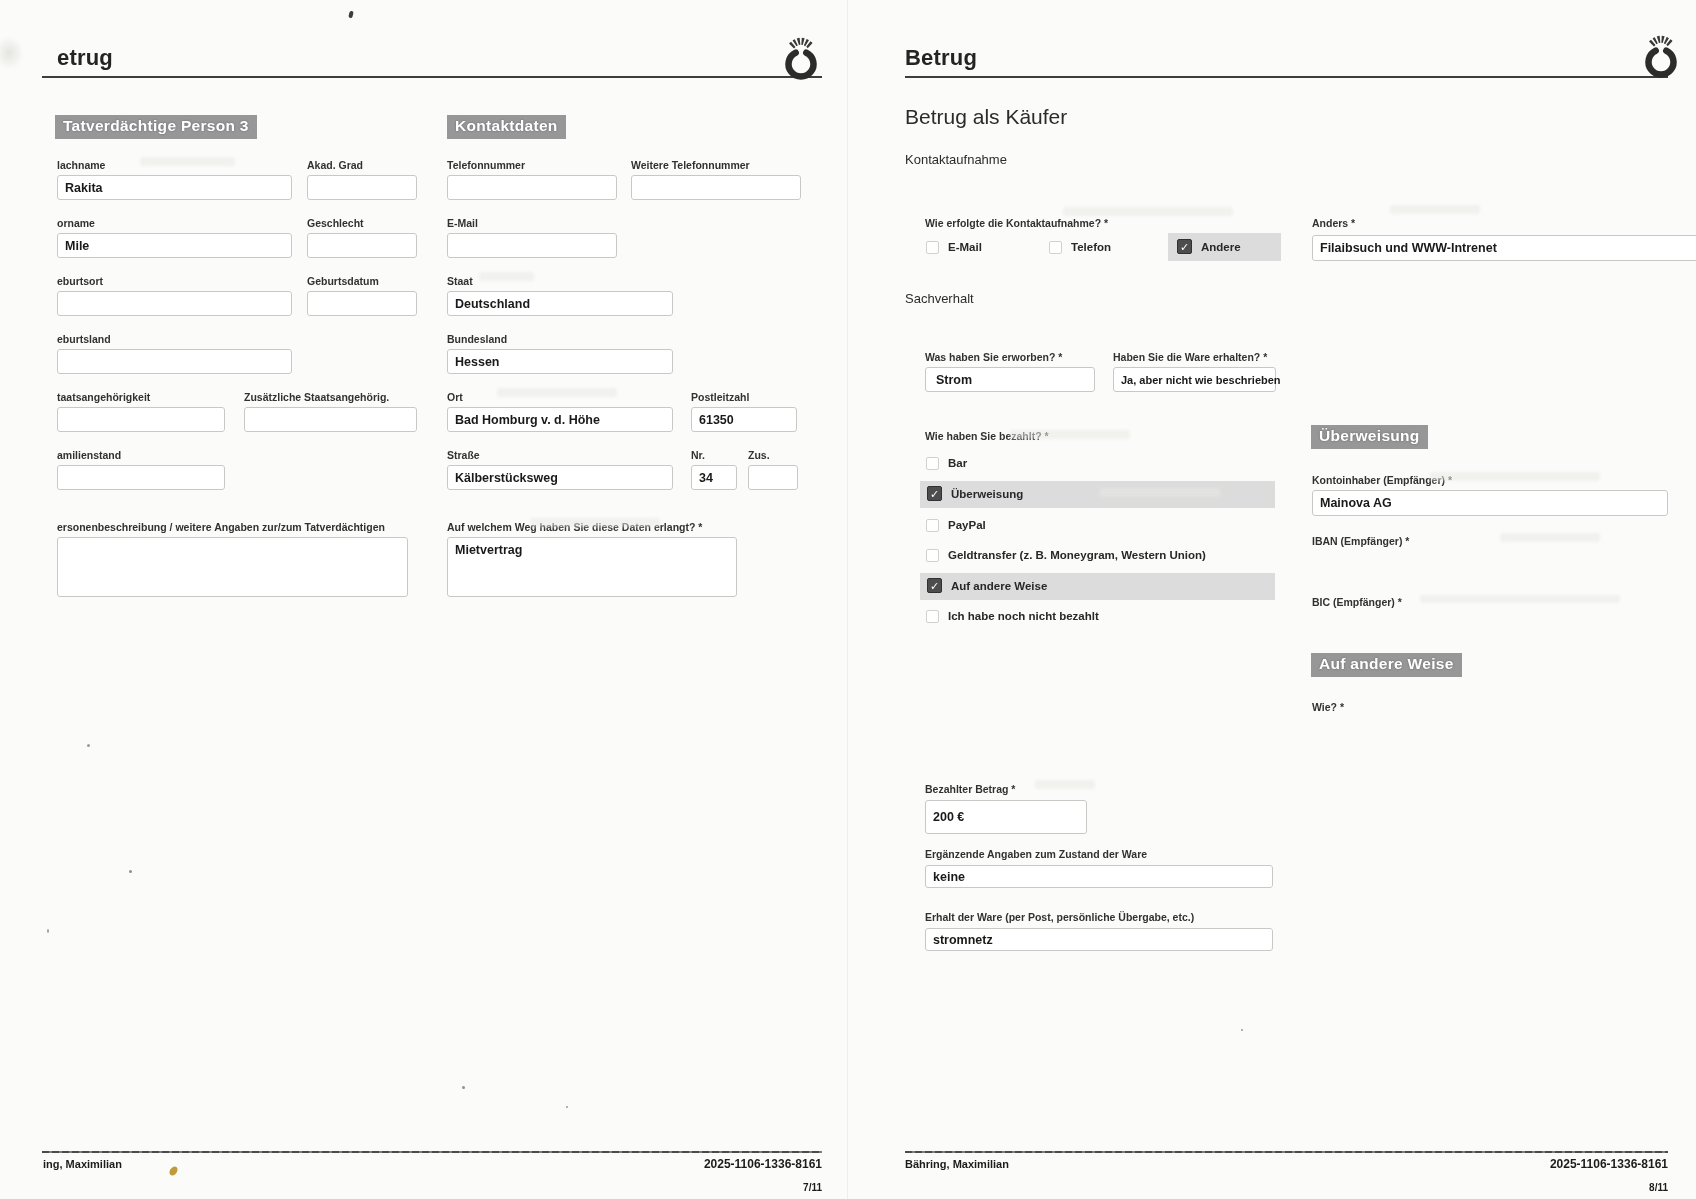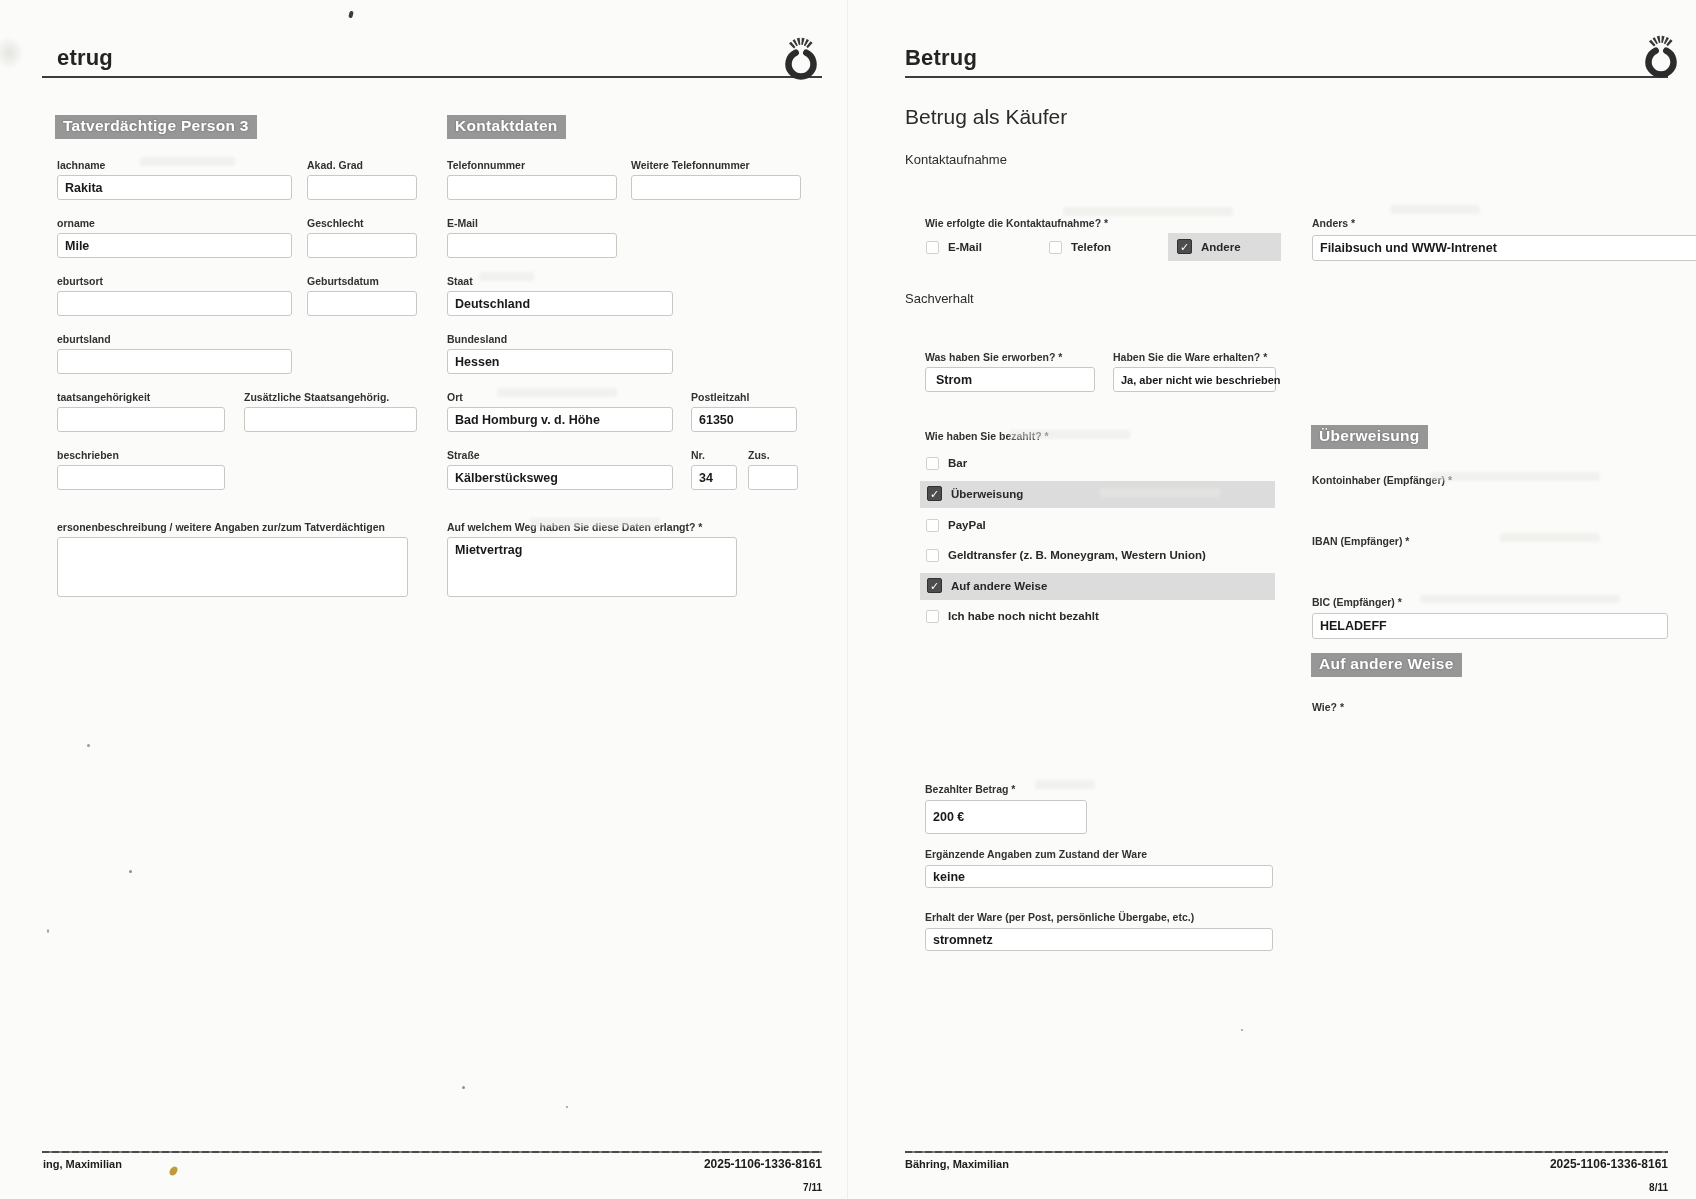--- a/index.html
+++ b/index.html
@@ -86,21 +86,21 @@
 
   <div class="abs lbl" style="left:57px;top:391px;">taatsangehörigkeit</div>
   <div class="abs box" style="left:57px;top:407px;width:168px;">
       <span class="val"></span>
     </div>
   <div class="abs lbl" style="left:244px;top:391px;">Zusätzliche Staatsangehörig.</div>
   <div class="abs box" style="left:244px;top:407px;width:173px;">
       <span class="val"></span>
     </div>
 
-  <div class="abs lbl" style="left:57px;top:449px;">beschrieben</div>
+  <div class="abs lbl" style="left:57px;top:449px;">amilienstand</div>
   <div class="abs box" style="left:57px;top:465px;width:168px;">
       <span class="val"></span>
     </div>
 
   <div class="abs lbl" style="left:57px;top:521px;">ersonenbeschreibung / weitere Angaben zur/zum Tatverdächtigen</div>
   <div class="abs box area" style="left:57px;top:537px;width:351px;height:60px;">
       <span class="val"></span>
     </div>
 
   <div class="abs lbl" style="left:447px;top:159px;">Telefonnummer</div>
@@ -214,25 +214,25 @@
 
   <div class="abs hl" style="left:920px;top:573px;width:355px;height:27px;"></div>
   <div class="abs cb on" style="left:927px;top:578px;"></div>
   <div class="abs cblbl" style="left:951px;top:580px;">Auf andere Weise</div>
 
   <div class="abs cb" style="left:926px;top:610px;"></div>
   <div class="abs cblbl" style="left:948px;top:610px;">Ich habe noch nicht bezahlt</div>
 
   <div class="abs chip" style="left:1311px;top:425px;">Überweisung</div>
   <div class="abs lbl" style="left:1312px;top:474px;">Kontoinhaber (Empfänger) *</div>
+  <div class="abs box" style="left:1312px;top:490px;width:356px;height:26px;">
+      <span class="val">Mainova AG</span>
+    </div>
   <div class="abs lbl" style="left:1312px;top:535px;">IBAN (Empfänger) *</div>
   <div class="abs lbl" style="left:1312px;top:596px;">BIC (Empfänger) *</div>
-  <div class="abs box" style="left:1312px;top:613px;width:356px;height:26px;">
-      <span class="val">HELADEFF</span>
-    </div>
 
   <div class="abs chip" style="left:1311px;top:653px;">Auf andere Weise</div>
   <div class="abs lbl" style="left:1312px;top:701px;">Wie? *</div>
 
   <div class="abs lbl" style="left:925px;top:783px;">Bezahlter Betrag *</div>
   <div class="abs box" style="left:925px;top:800px;width:162px;height:34px;">
       <span class="val">200 €</span>
     </div>
 
   <div class="abs lbl" style="left:925px;top:848px;">Ergänzende Angaben zum Zustand der Ware</div>

